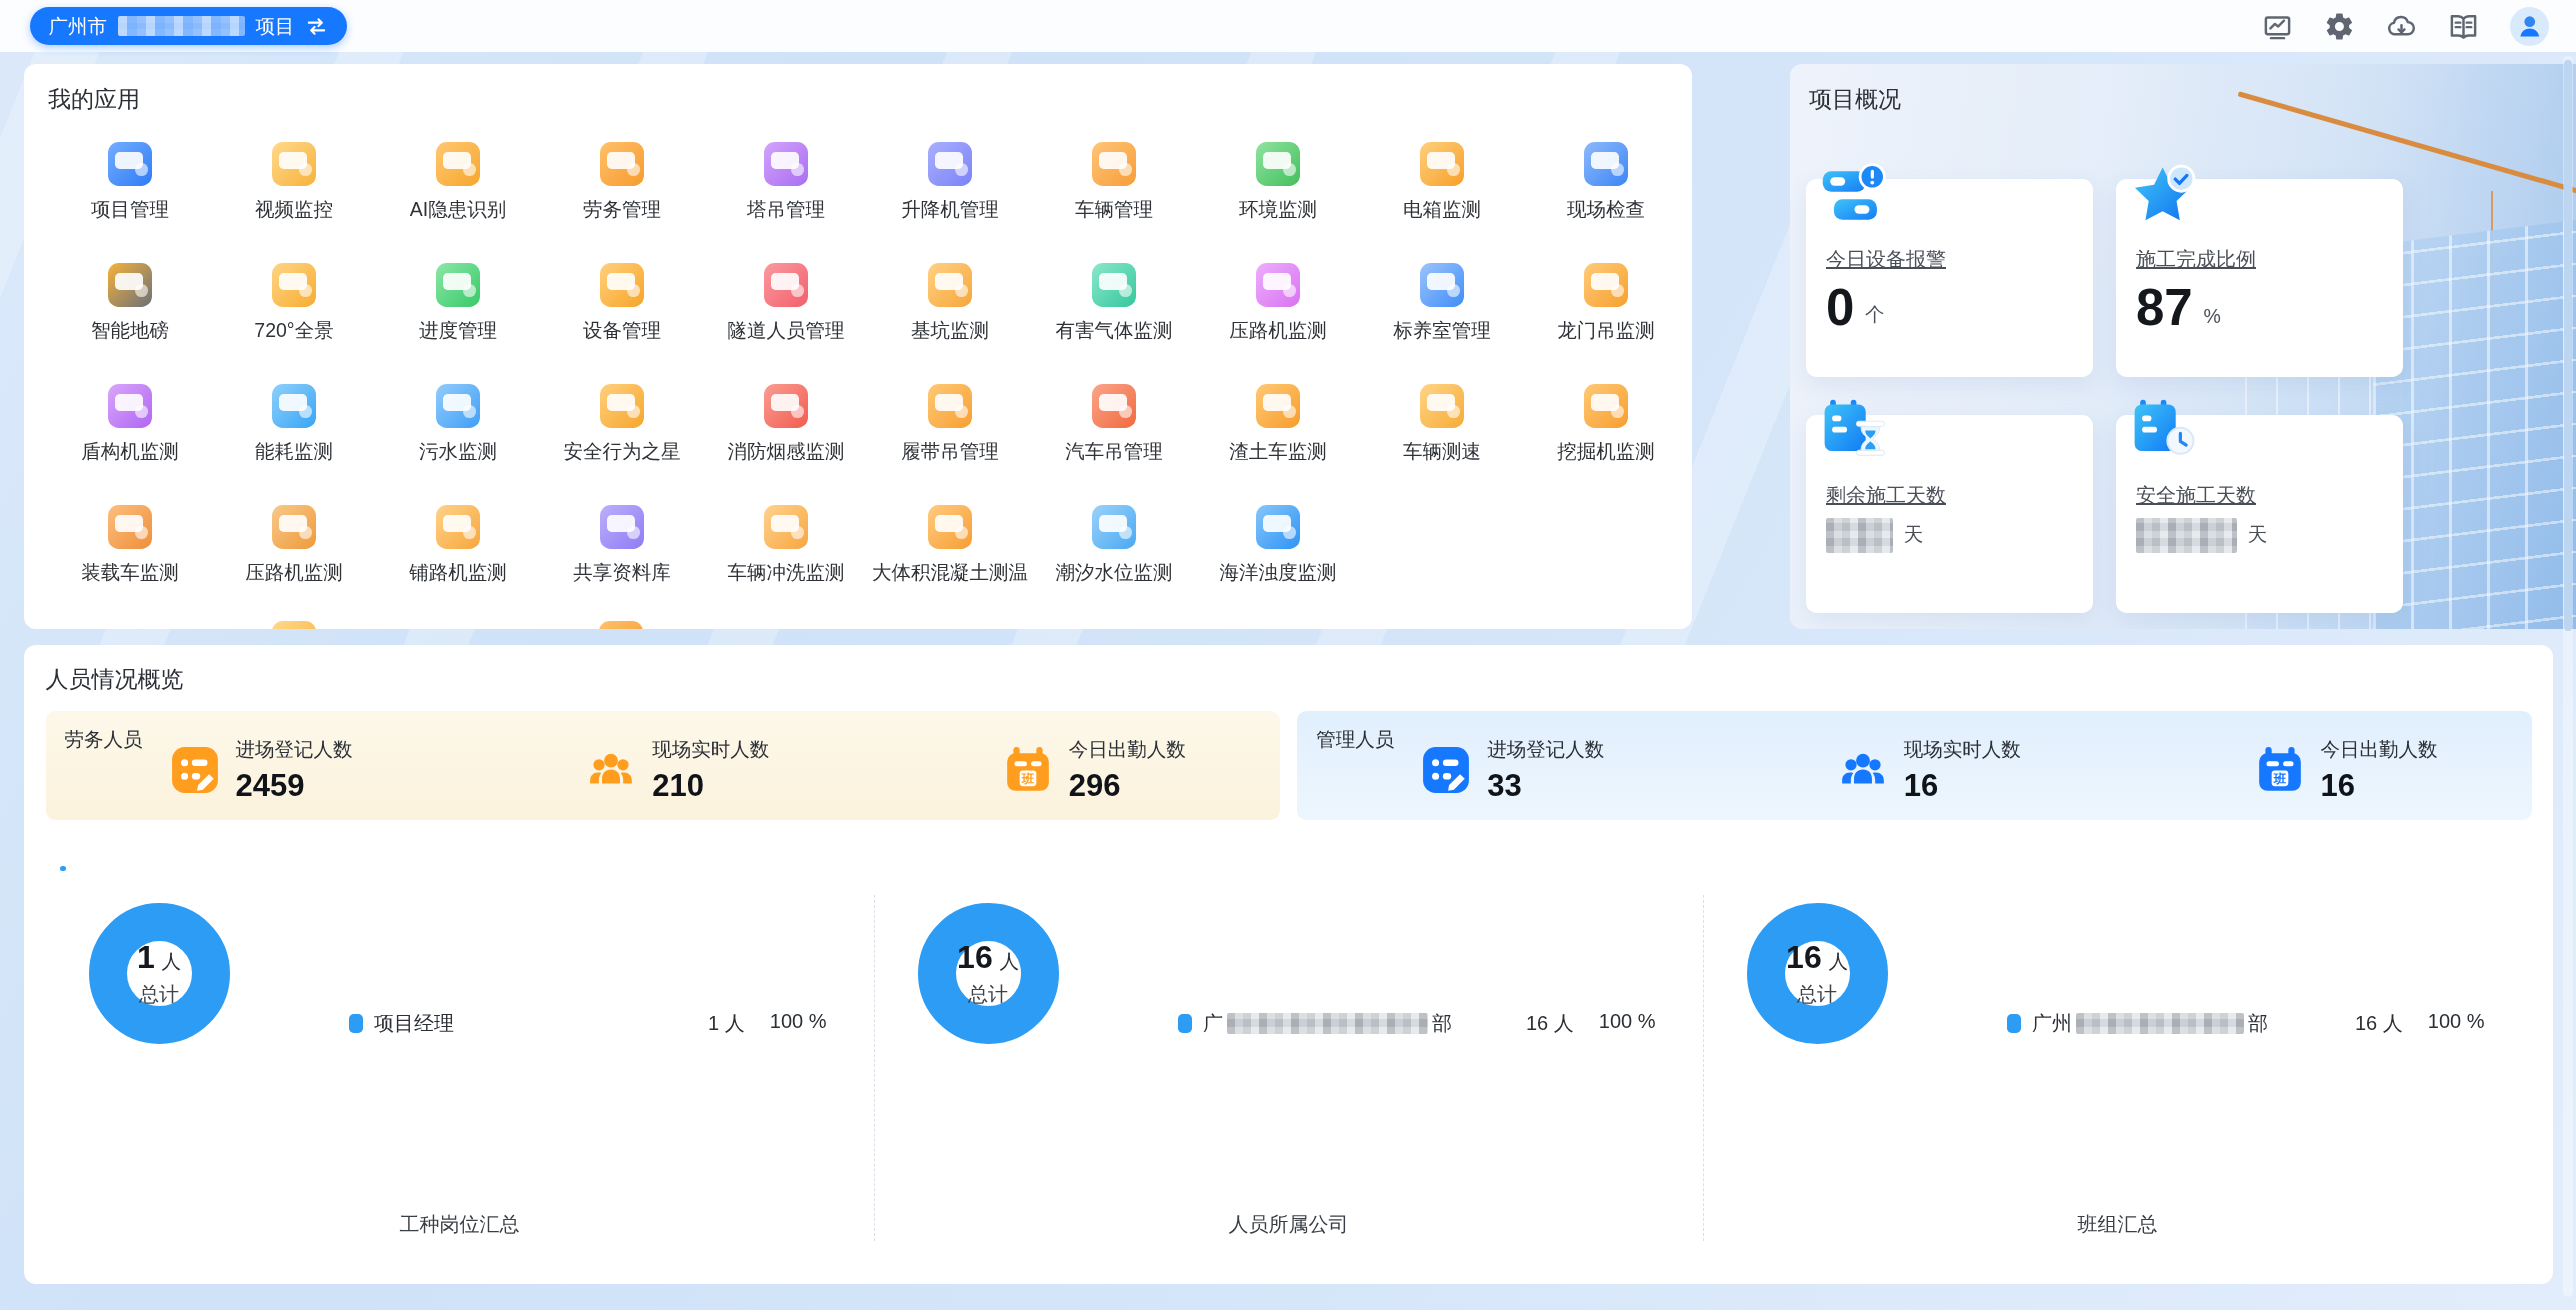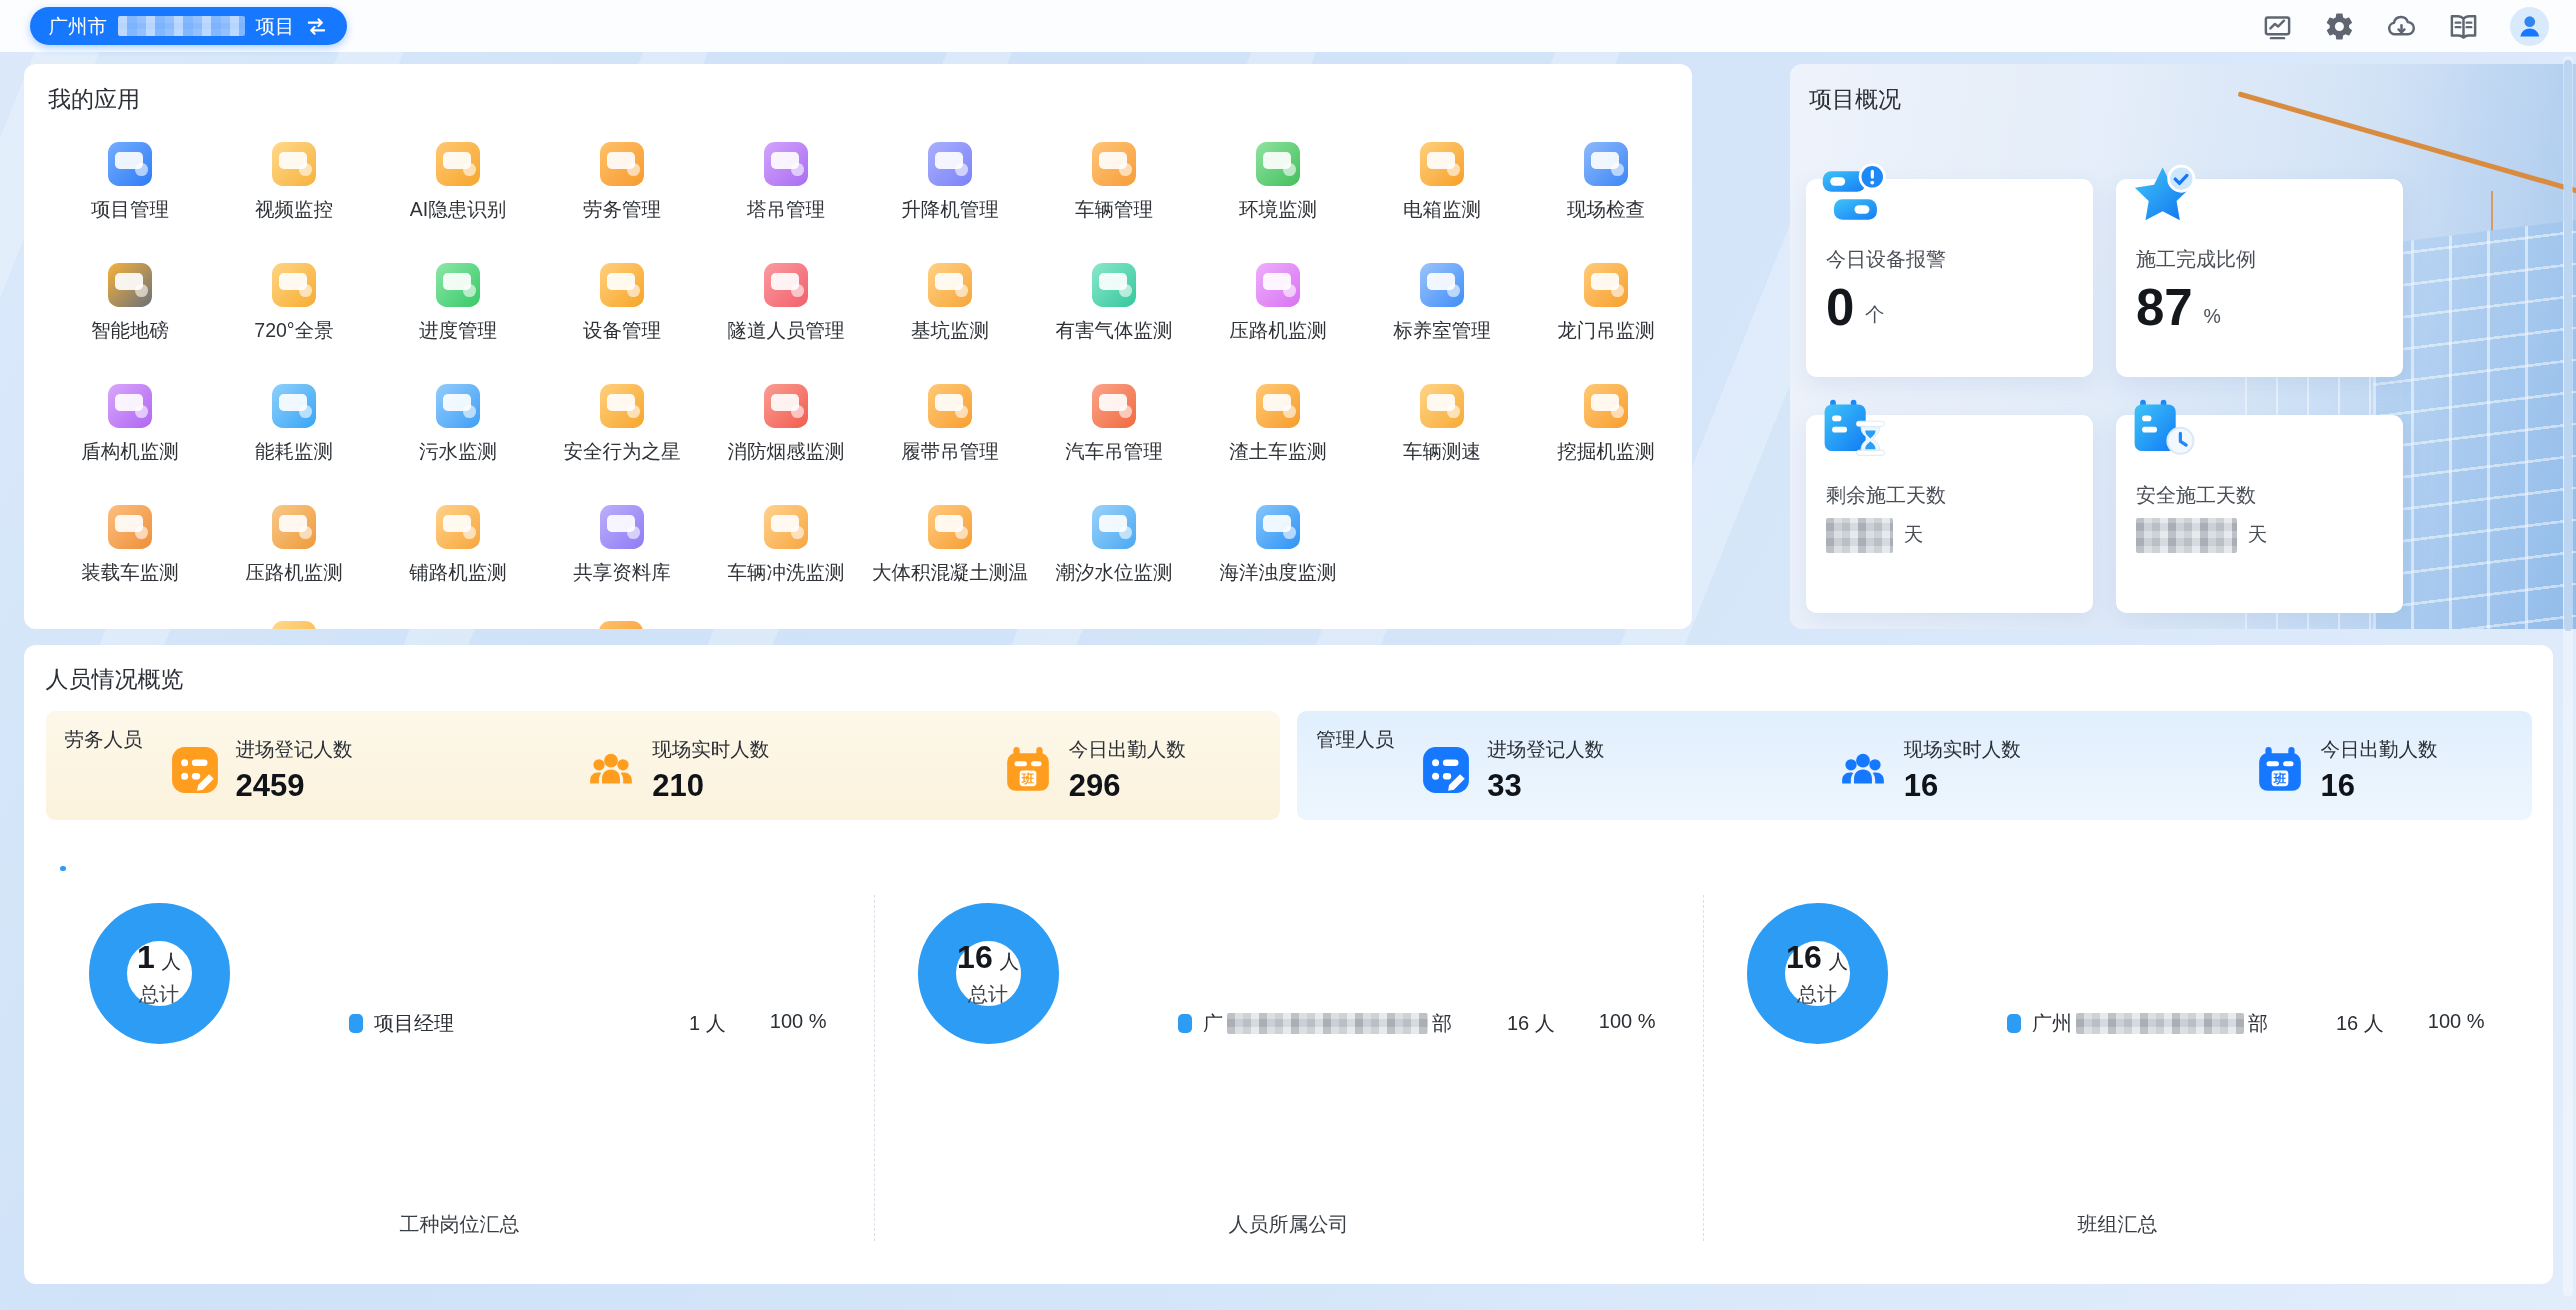--- a/index.html
+++ b/index.html
@@ -56,21 +56,21 @@
     background-image:repeating-linear-gradient(90deg, rgba(255,255,255,.6) 0 2px, rgba(255,255,255,0) 2px 31px),
       linear-gradient(100deg,#d6e6f8,#b9d4f1); transform:skewY(6deg); opacity:.85; }
   .crane-arm { position:absolute; top:79px; right:27px; width:376px; height:4.7px; background:#d98c3f;
     transform:rotate(16deg); border-radius:2px; box-shadow:0 9.4px 0 -2.7px rgba(217,140,63,.5); }
   .crane-cable { position:absolute; top:127px; right:141px; width:2px; height:141px; background:#d98c3f; opacity:.8; }
   .ov-cards { position:absolute; left:16px; top:115px; display:grid; grid-template-columns:287px 287px; gap:38px 23px; }
   .ov-card { width:287px; height:198px; background:#fff; border-radius:10.7px; position:relative;
     padding:0 20px; box-shadow:0 8px 23px rgba(70,110,180,.10); }
   .ov-icon { position:absolute; top:-19px; left:13.4px; width:71px; height:71px; }
   .ov-icon svg { width:100%; height:100%; }
-  .ov-label { margin-top:67px; font-size:20px; color:#4a4f57; }
+  .ov-label { margin-top:67px; font-size:20px; color:#4a4f57;text-decoration:underline; }
   .ov-value-row { margin-top:9.4px; display:flex; align-items:flex-end; gap:10.7px; }
   .ov-value { font-size:51px; font-weight:600; color:#14171c; line-height:1; }
   .ov-unit { font-size:19.5px; color:#4a4f57; padding-bottom:5.4px; }
   .mosaic { display:inline-block; border-radius:2px;
     background-image:repeating-linear-gradient(90deg, rgba(125,133,144,.5) 0 8px, rgba(196,202,210,.6) 8px 16px, rgba(158,165,175,.5) 16px 24px, rgba(215,220,226,.6) 24px 32px),
       repeating-linear-gradient(0deg, rgba(255,255,255,.4) 0 7.4px, rgba(120,128,140,.3) 7.4px 14.8px); }
   .mosaic-days { width:67px; height:35px; }
   .ov-card:nth-child(4) .mosaic-days { width:101px; }
 
   
@@ -106,21 +106,21 @@
   .donut-num { font-size:32px; font-weight:600; color:#15181d; }
   .donut-unit { font-size:19.5px; color:#2b2f36; }
   .donut-sub { font-size:20px; color:#3c424a; margin-top:5.4px; }
   .legend { position:absolute; left:303px; right:47px; top:115px; display:flex; align-items:center; }
   .legend-sq { width:14.8px; height:19px; border-radius:4.7px; background:#2d9cf4; margin-right:10.7px; flex:0 0 14.8px; }
   .legend-name { font-size:20px; color:#2b2f36; display:flex; align-items:center; gap:4px; }
   .legend-mosaic { display:none; height:21.5px; }
   .legend-mosaic.show { display:inline-block; }
   .chart-sec:nth-child(2) .legend-mosaic { width:201px; }
   .chart-sec:nth-child(3) .legend-mosaic { width:168px; }
-  .legend-right { margin-left:auto; display:flex; gap:44px; font-size:20px; color:#2b2f36; }
+  .legend-right { margin-left:auto; display:flex; gap:25px; font-size:20px; color:#2b2f36; }
   .chart-footer { position:absolute; bottom:2.7px; left:0; right:0; text-align:center; font-size:20px; color:#3a3f46; }
 
   
   .scrollbar { position:absolute; right:2.7px; top:56px; width:10.7px; height:1241px; border-radius:5.4px; background:rgba(255,255,255,.35); }
   .scroll-thumb { position:absolute; top:4px; left:1.3px; width:8px; height:46%; border-radius:4px; background:#bcd5f0; cursor:pointer; }
 </style>
 </head>
 <body>
 
 <div class="stage">

